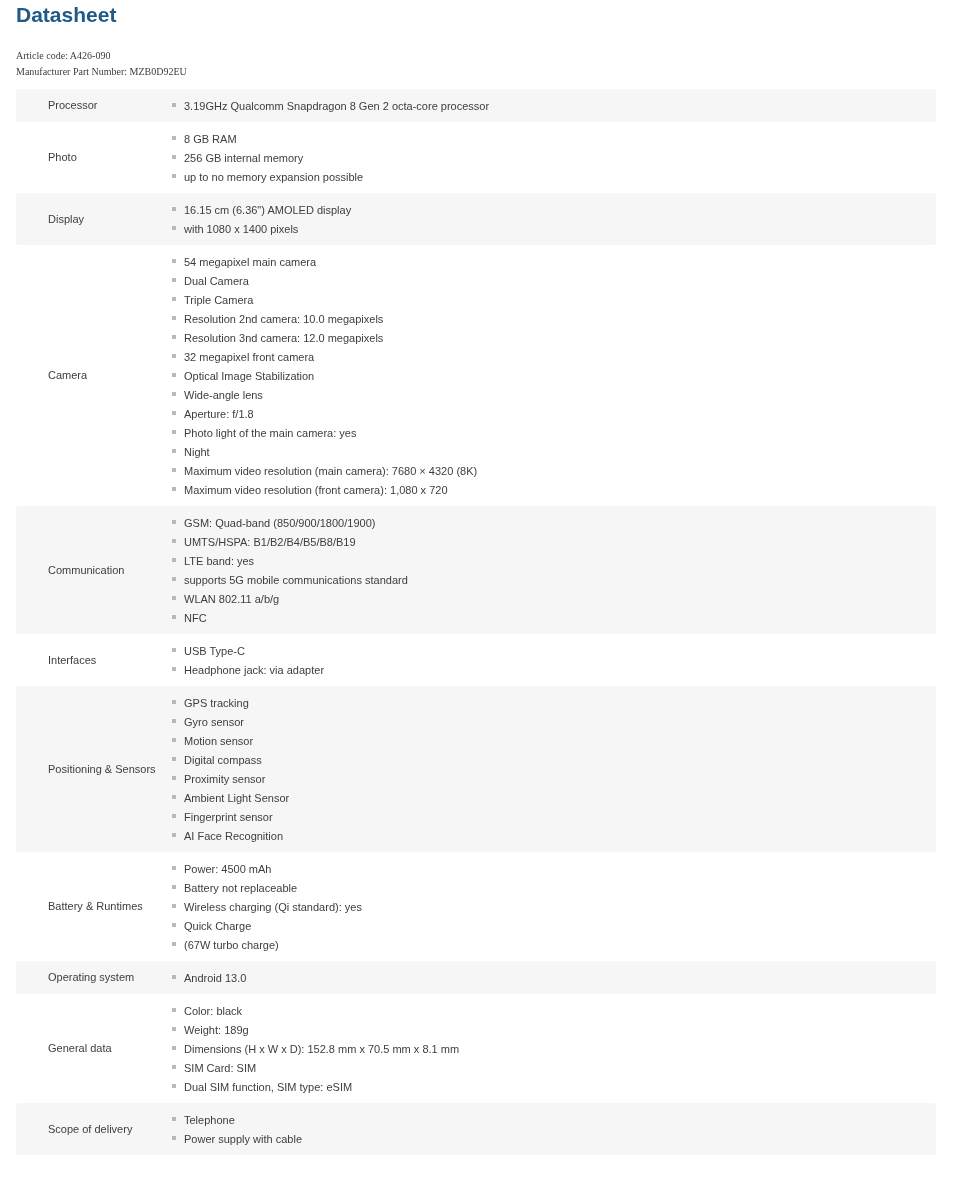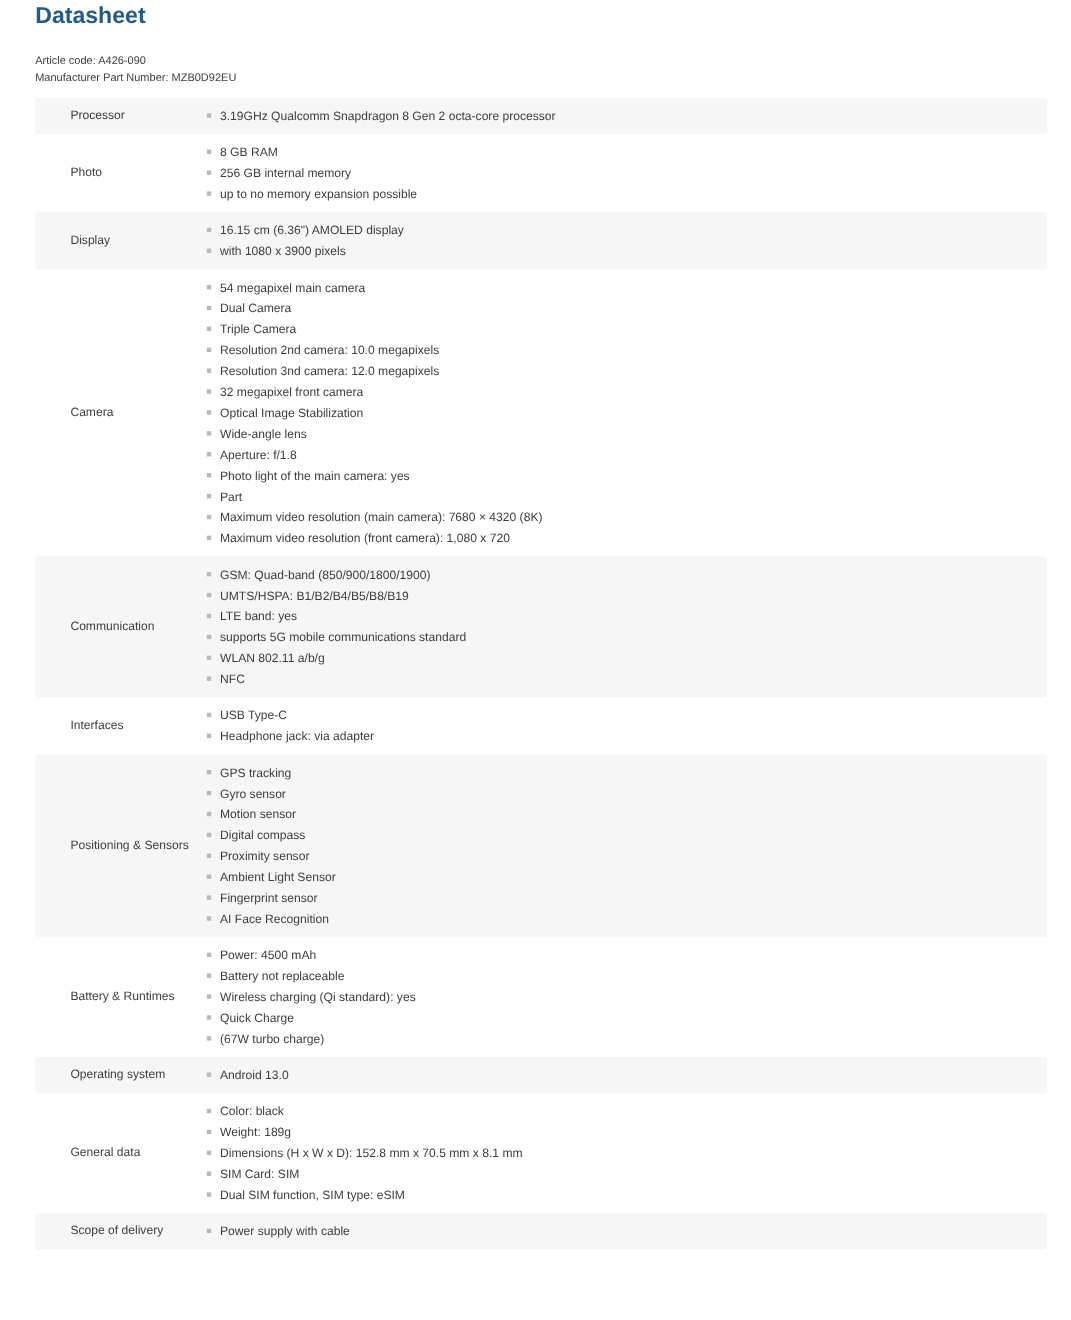--- a/index.html
+++ b/index.html
@@ -9,29 +9,29 @@
     --bullet-gray:#b9b9b9;
   }
   *{box-sizing:border-box;margin:0;padding:0;}
   html,body{background:#ffffff;}
   body{
     width:974px;
     min-height:1200px;
     font-family:"Liberation Sans", sans-serif;
     color:var(--body-text);
   }
-  .page{padding:2px 38px 24px 16px;margin-left:16px;}
+  .page{padding:2px 38px 24px 16px;}
   h1.page-title{
     font-size:21px;
     line-height:26px;
     font-weight:bold;
     color:var(--title-blue);
     letter-spacing:0;
   }
-  .meta{margin-top:20px;}
+  .meta{margin-top:20px;font-family:Liberation Serif, serif;}
   .meta-line{
     font-size:10px;
     line-height:16px;
     color:var(--body-text);
   }
   .spec-table{margin-top:9px;width:920px;}
   .spec-row{
     display:flex;
     align-items:stretch;
     padding:7px 0;
@@ -106,21 +106,21 @@
       </div>
       <div class="spec-row alt">
         <div class="row-label">Display</div>
         <div class="row-items">
           <div class="spec-item">
             <span class="bullet"></span>
             <span class="item-text">16.15 cm (6.36") AMOLED display</span>
           </div>
           <div class="spec-item">
             <span class="bullet"></span>
-            <span class="item-text">with 1080 x 3900 pixels</span>
+            <span class="item-text">with 1080 x 1400 pixels</span>
           </div>
         </div>
       </div>
       <div class="spec-row">
         <div class="row-label">Camera</div>
         <div class="row-items">
           <div class="spec-item">
             <span class="bullet"></span>
             <span class="item-text">54 megapixel main camera</span>
           </div>
@@ -155,21 +155,21 @@
           <div class="spec-item">
             <span class="bullet"></span>
             <span class="item-text">Aperture: f/1.8</span>
           </div>
           <div class="spec-item">
             <span class="bullet"></span>
             <span class="item-text">Photo light of the main camera: yes</span>
           </div>
           <div class="spec-item">
             <span class="bullet"></span>
-            <span class="item-text">Part</span>
+            <span class="item-text">Night</span>
           </div>
           <div class="spec-item">
             <span class="bullet"></span>
             <span class="item-text">Maximum video resolution (main camera): 7680 × 4320 (8K)</span>
           </div>
           <div class="spec-item">
             <span class="bullet"></span>
             <span class="item-text">Maximum video resolution (front camera): 1,080 x 720</span>
           </div>
         </div>
@@ -308,20 +308,24 @@
           </div>
           <div class="spec-item">
             <span class="bullet"></span>
             <span class="item-text">Dual SIM function, SIM type: eSIM</span>
           </div>
         </div>
       </div>
       <div class="spec-row alt">
         <div class="row-label">Scope of delivery</div>
         <div class="row-items">
+          <div class="spec-item">
+            <span class="bullet"></span>
+            <span class="item-text">Telephone</span>
+          </div>
           <div class="spec-item">
             <span class="bullet"></span>
             <span class="item-text">Power supply with cable</span>
           </div>
         </div>
       </div>
     </div>
 </div>
 
 </body></html>

